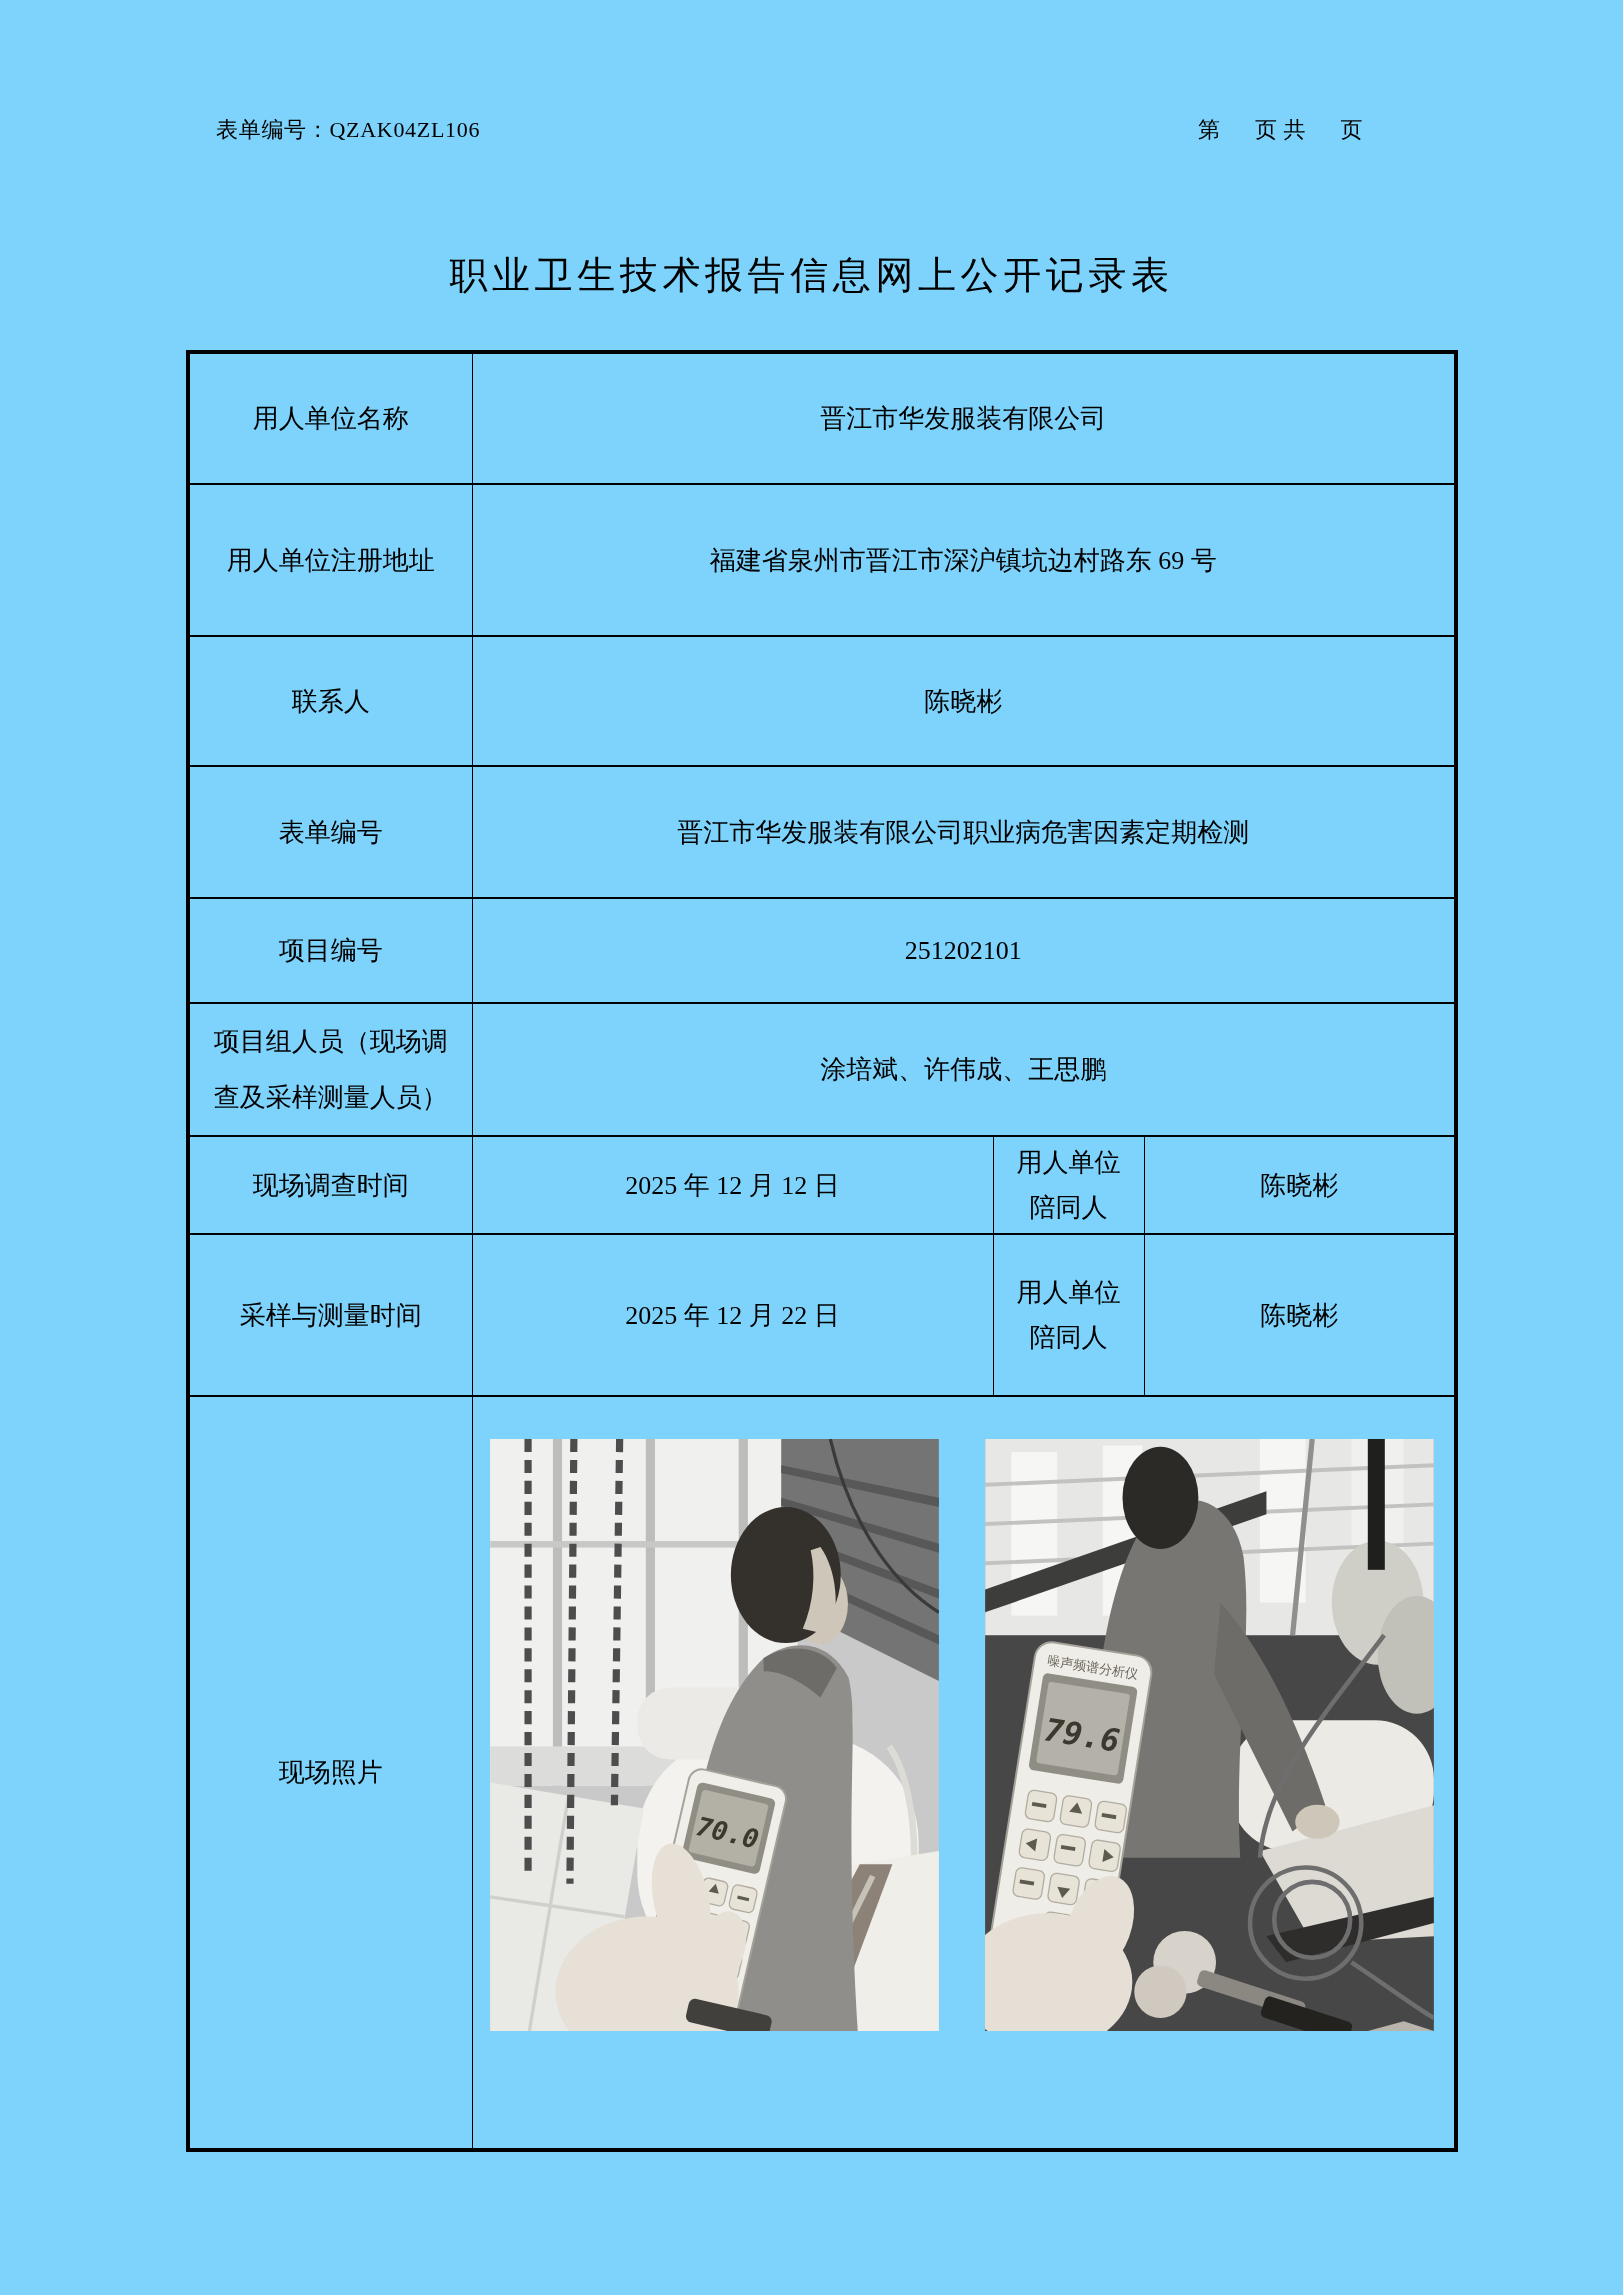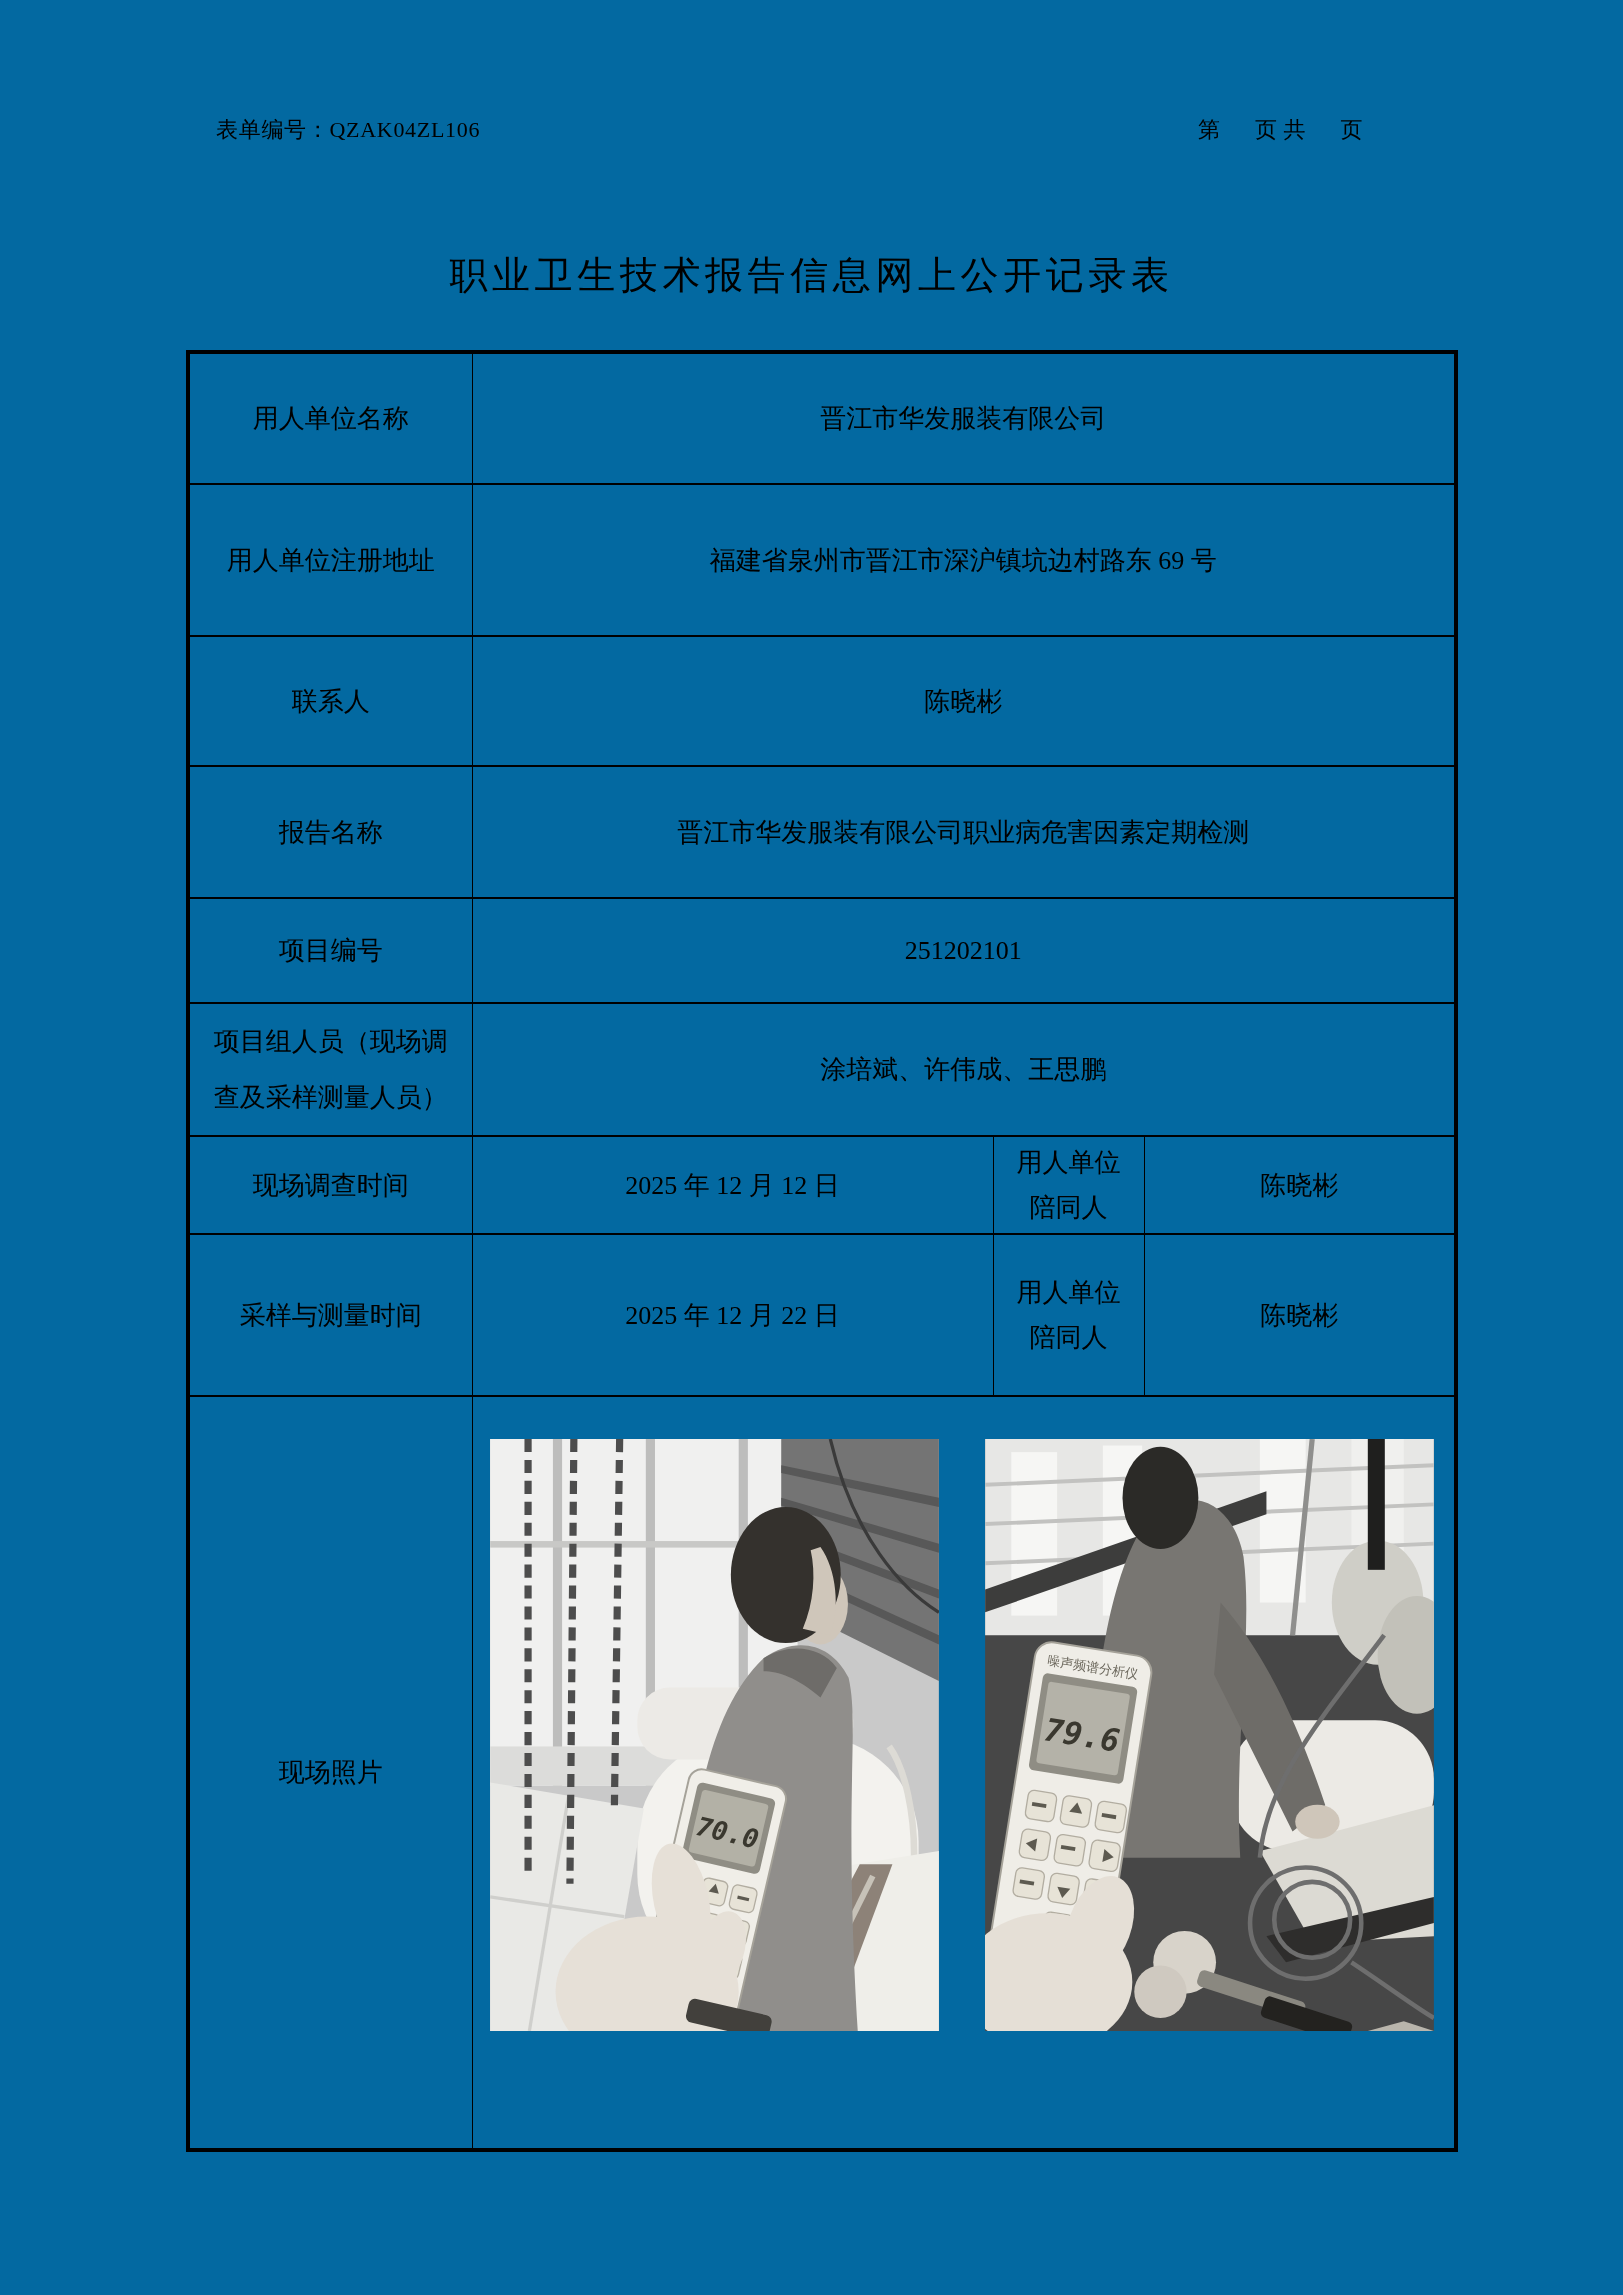--- a/index.html
+++ b/index.html
@@ -1,19 +1,19 @@
 <!DOCTYPE html>
 <html style="font-size:10.5px"><head>
 <meta charset="utf-8">
 <style>
   html,body{margin:0;padding:0;background:#ffffff;}
   .page{
     position:relative;
     width:1623px;height:2295px;
-    background:#0369a1;
+    background:#7dd3fc;
     font-family:"Liberation Serif","DejaVu Serif",serif;
     color:#000;
   }
   .hdr-left{
     position:absolute;left:216px;top:115px;
     font-size:22px;letter-spacing:0.7px;
   }
   .hdr-right{
     position:absolute;left:1198px;top:115px;
     font-size:22px;letter-spacing:6.5px;
@@ -82,21 +82,21 @@
       <td>用人单位注册地址</td>
       <td colspan="3">福建省泉州市晋江市深沪镇坑边村路东 69 号</td>
     </tr>
 
     <tr style="height:130px">
       <td>联系人</td>
       <td colspan="3">陈晓彬</td>
     </tr>
 
     <tr style="height:132px">
-      <td>报告名称</td>
+      <td>表单编号</td>
       <td colspan="3">晋江市华发服装有限公司职业病危害因素定期检测</td>
     </tr>
 
     <tr style="height:105px">
       <td>项目编号</td>
       <td colspan="3">251202101</td>
     </tr>
 
     <tr style="height:133px">
       <td class="two-line">

